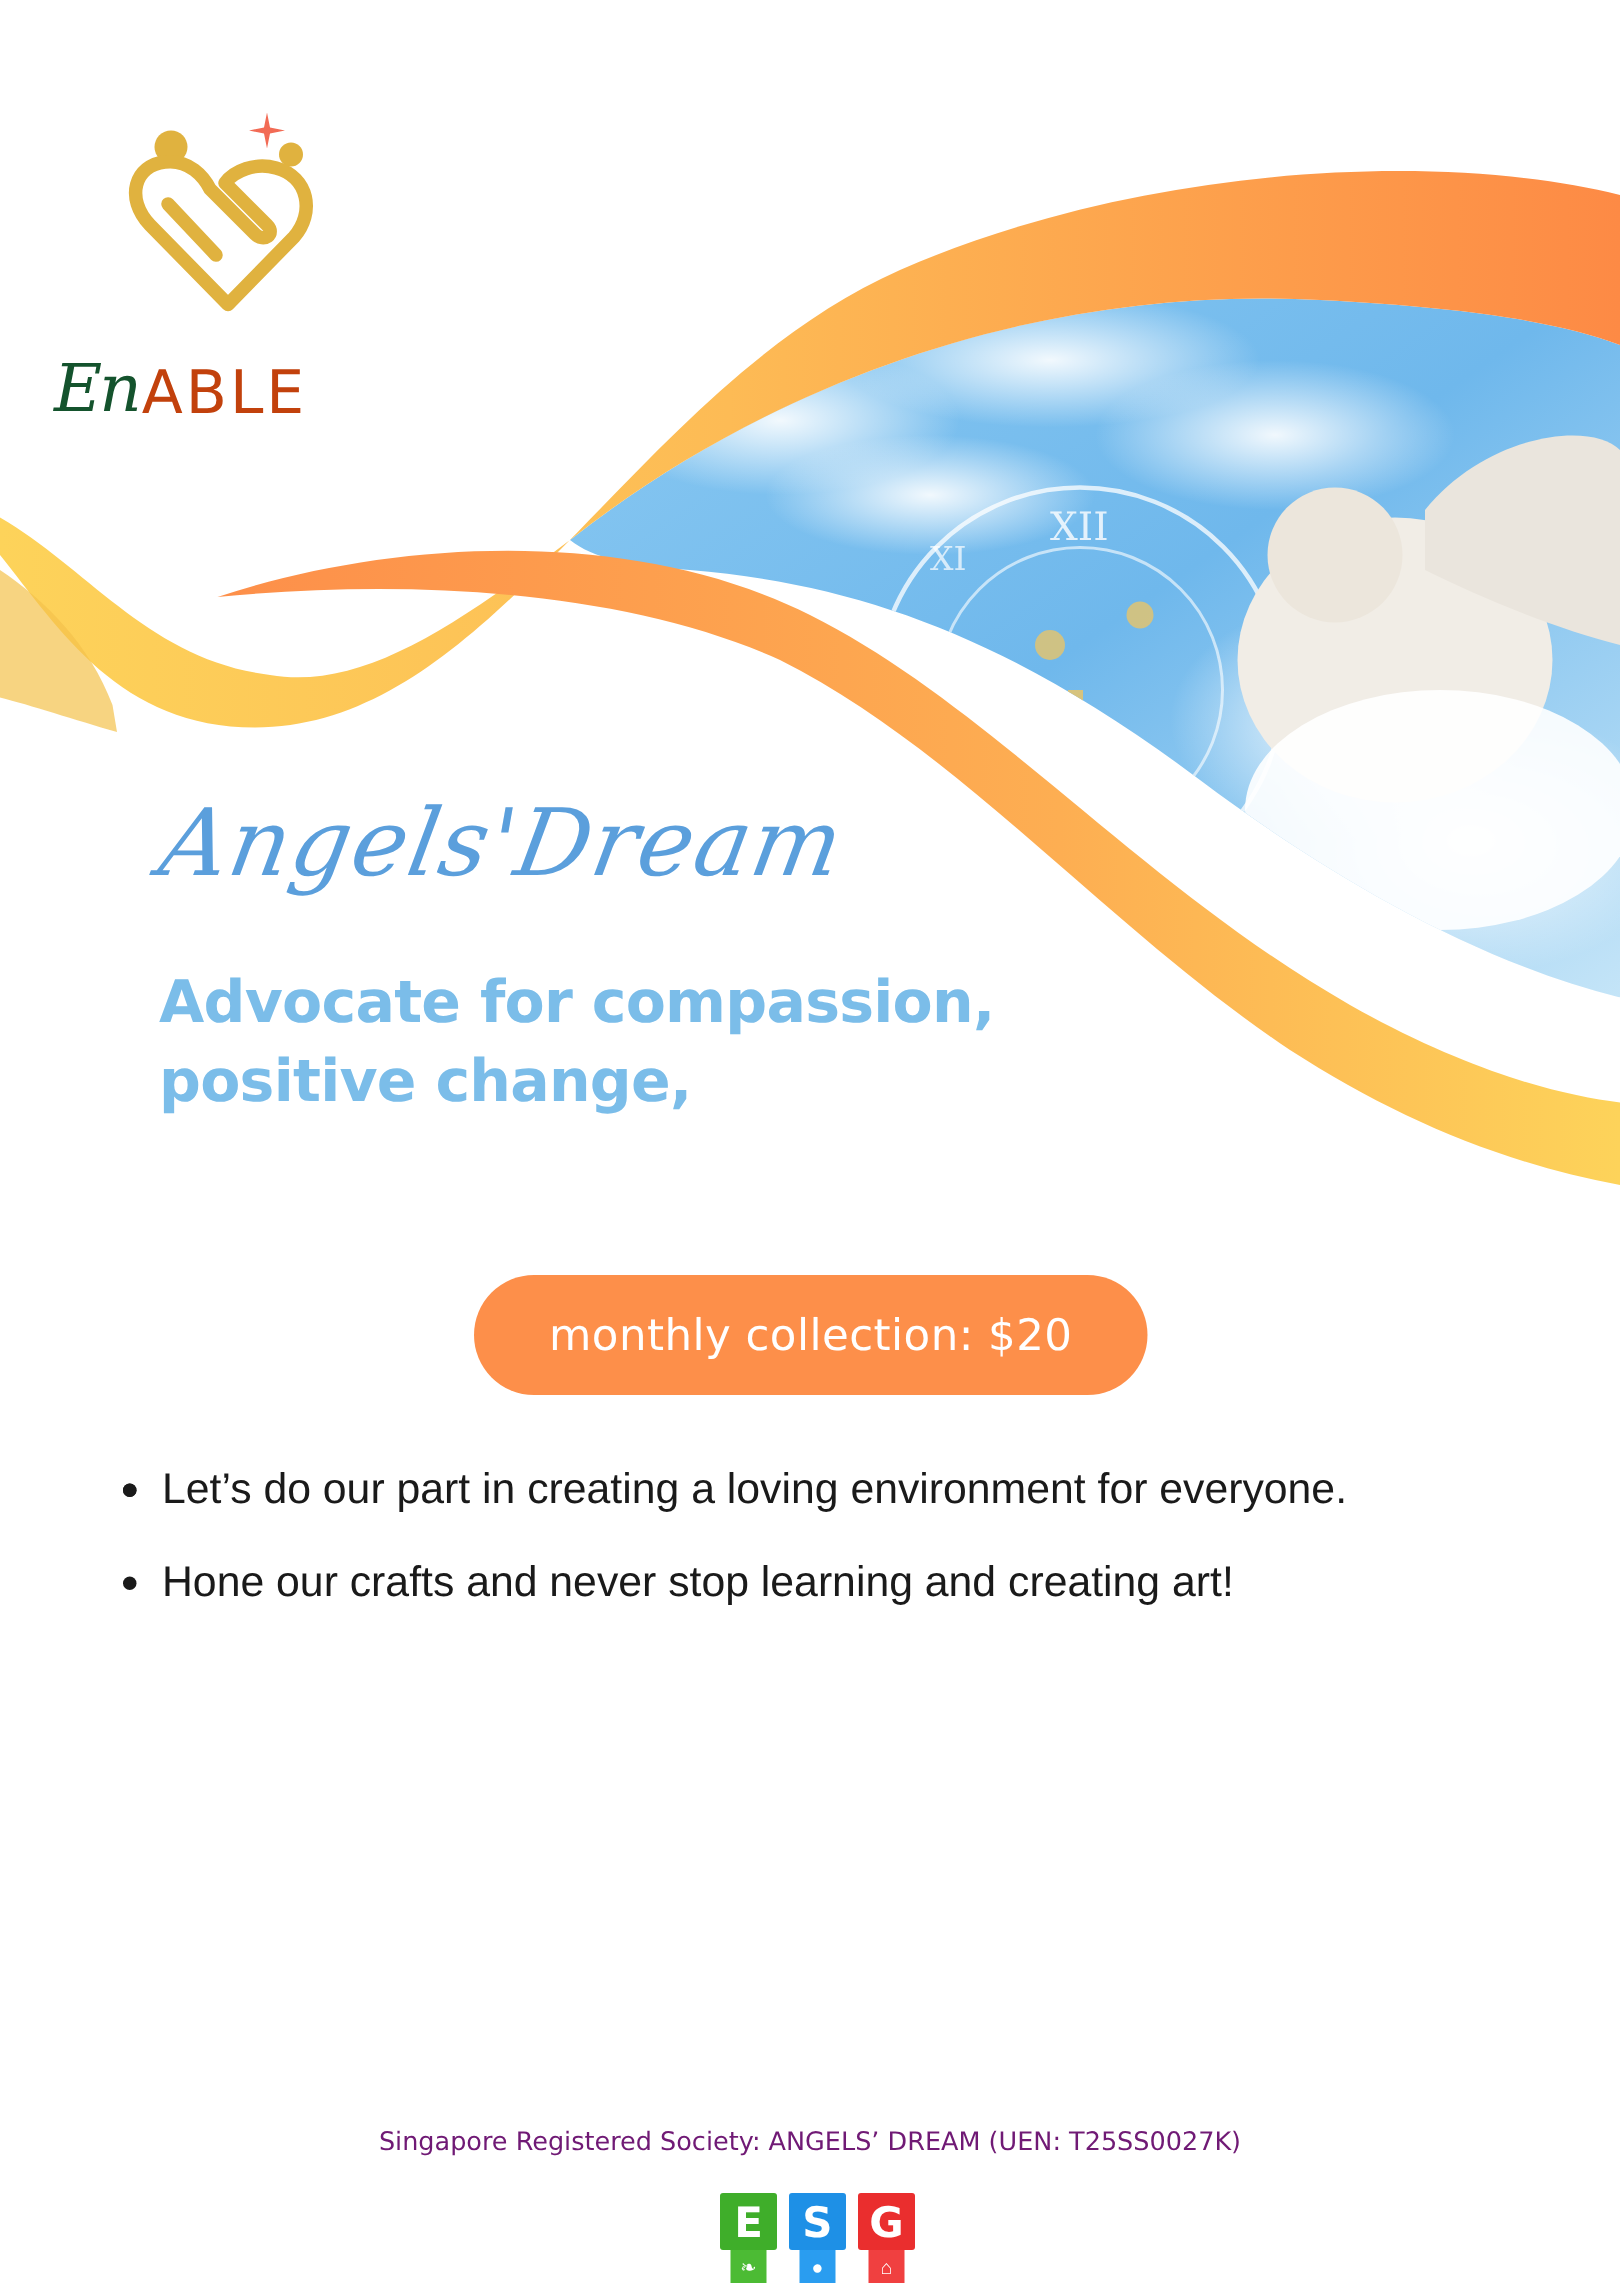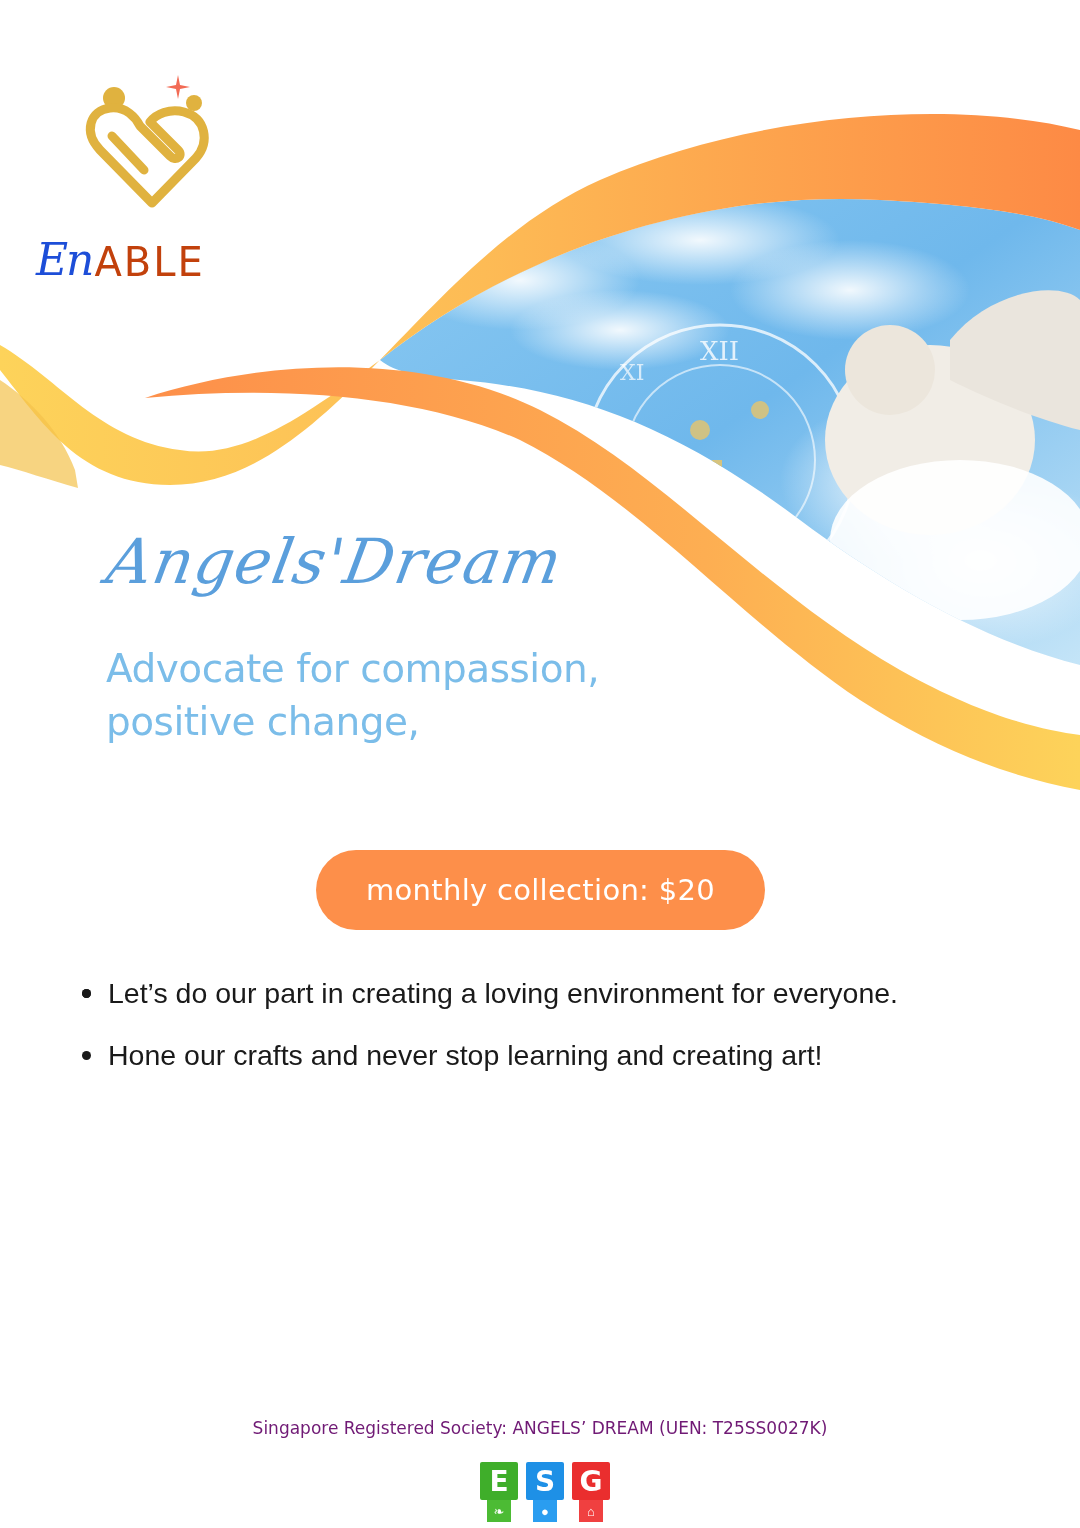--- a/index.html
+++ b/index.html
@@ -1,23 +1,23 @@
 <!DOCTYPE html>
 <html><head>
 <meta charset="utf-8">
 <style>
   html, body { margin:0; padding:0; }
   body { width:1080px; height:1528px; background:#ffffff; position:relative; overflow:hidden; font-family:"Liberation Sans", sans-serif; }
   .abs { position:absolute; }
   #hero-svg { position:absolute; left:0; top:0; width:1080px; height:820px; }
   .logo-word { position:absolute; left:36px; top:232px; height:50px; display:flex; align-items:flex-end; }
-  .logo-en { font-family:"DejaVu Serif", serif; font-style:italic; font-size:44px; color:#1d4ed8; letter-spacing:-2px; line-height:1; }
+  .logo-en { font-family:"DejaVu Serif", serif; font-style:italic; font-size:44px; color:#14532d; letter-spacing:-2px; line-height:1; }
   .logo-able { font-family:"DejaVu Sans", sans-serif; font-size:40px; color:#c2410c; letter-spacing:2px; line-height:1; margin-left:2px; }
   .script-title { position:absolute; left:108px; top:525px; font-family:"DejaVu Serif", serif; font-style:italic; font-size:62px; color:#5b9fdc; letter-spacing:1px; transform:skewX(-10deg); }
-  .tagline { position:absolute; left:106px; top:642px; font-family:"DejaVu Sans", sans-serif; font-weight:normal; font-size:39px; line-height:53px; color:#7bbde9; letter-spacing:-0.5px; }
+  .tagline { position:absolute; left:106px; top:642px; font-family:"DejaVu Sans", sans-serif; font-weight:bold; font-size:39px; line-height:53px; color:#7bbde9; letter-spacing:-0.5px; }
   .tagline div { white-space:nowrap; }
   .pill { position:absolute; left:316px; top:850px; width:449px; height:80px; border-radius:40px; background:#fd8f4a; color:#ffffff; display:flex; align-items:center; justify-content:center; font-family:"DejaVu Sans", sans-serif; font-size:29px; letter-spacing:0.3px; }
   .bullets { position:absolute; left:76px; top:962px; width:948px; font-family:"Liberation Sans", sans-serif; font-size:28.5px; color:#1a1a1a; }
   .bullet { position:relative; padding-left:32px; line-height:62px; text-align:justify; }
   .bullet .dot { position:absolute; left:6px; top:27px; width:9px; height:9px; border-radius:50%; background:#1a1a1a; }
   .footer { position:absolute; left:0; width:1080px; top:1418px; text-align:center; font-family:"DejaVu Sans", sans-serif; font-size:17px; color:#701a75; }
   .esg { position:absolute; left:480px; top:1462px; display:flex; gap:8px; }
   .esg-tile { width:38px; position:relative; }
   .esg-top { height:38px; display:flex; align-items:center; justify-content:center; color:#fff; font-family:"DejaVu Sans", sans-serif; font-weight:bold; font-size:28px; border-radius:2px; }
   .esg-bot { width:24px; height:22px; margin:0 auto; display:flex; align-items:center; justify-content:center; color:#fff; font-size:13px; }

